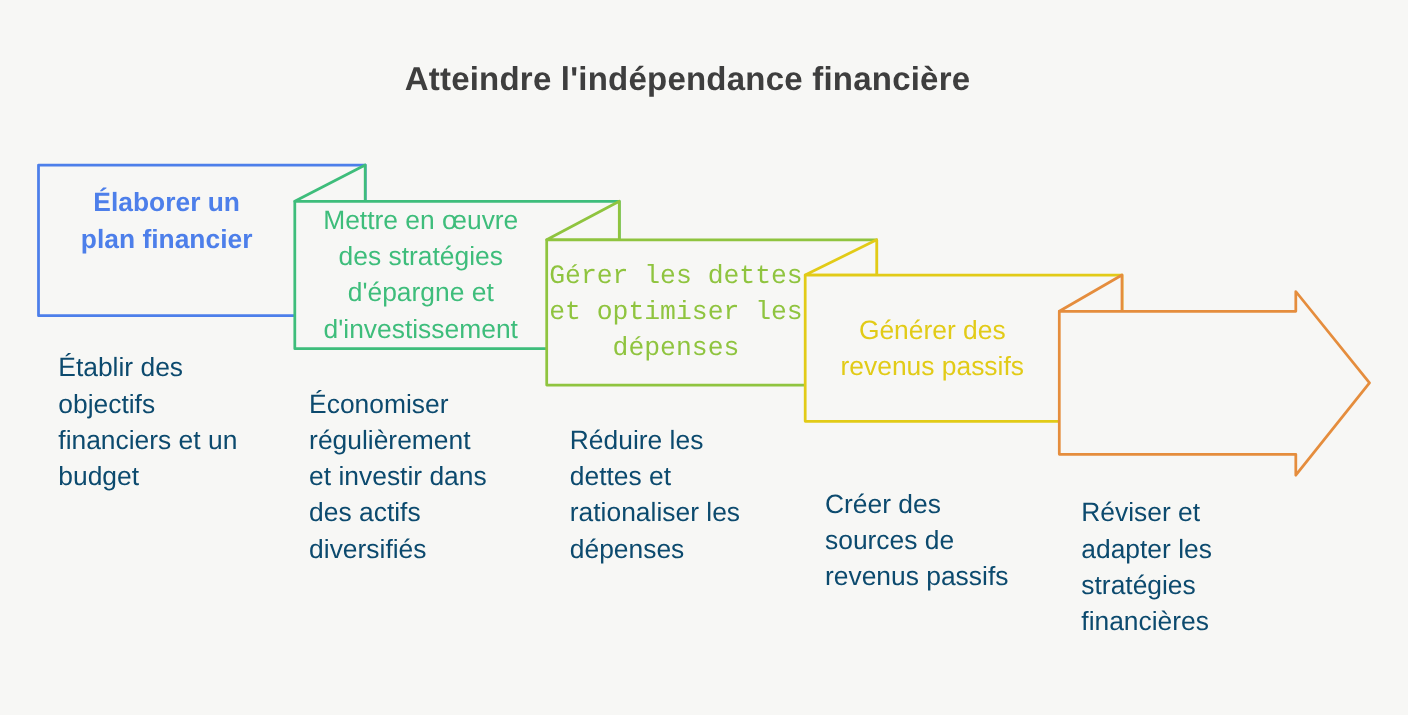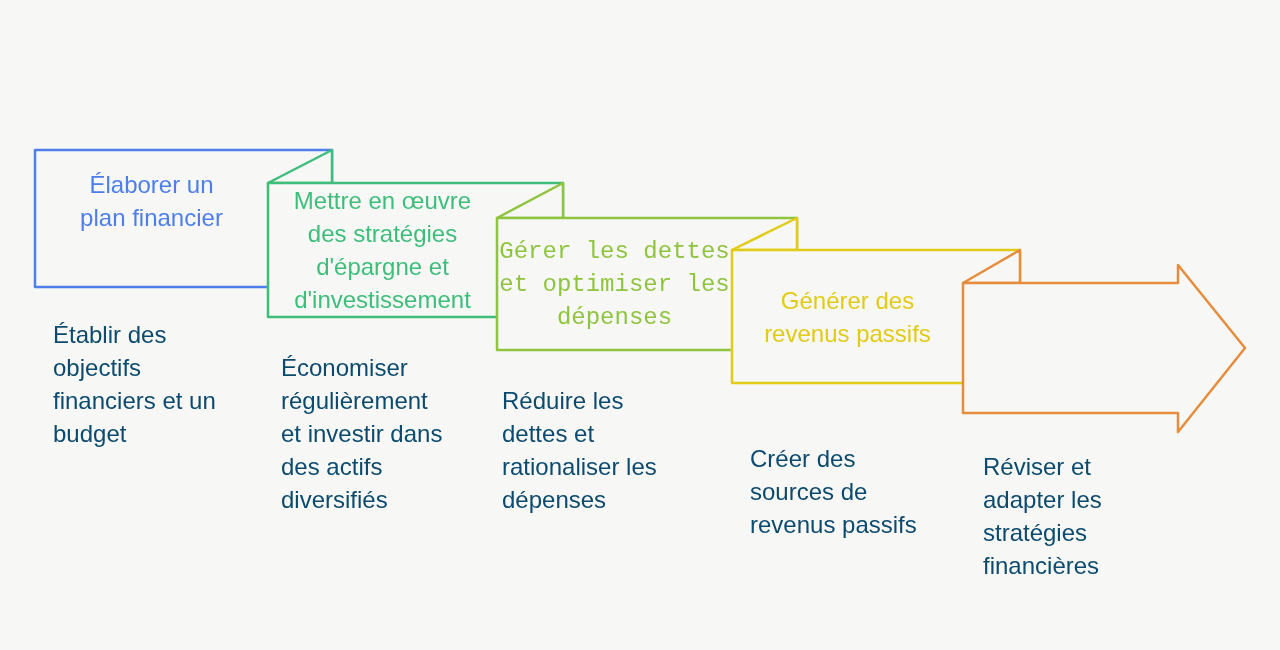--- a/index.html
+++ b/index.html
@@ -42,28 +42,28 @@
     font-size: 24px;
     line-height: 33px;
   }
   .step-desc {
     position: absolute;
     white-space: pre-line;
     font-size: 24px;
     line-height: 33px;
     color: #0c4a6e;
   }
-  .lbl-1 { left: 35px;  top: 150px; width: 233px; height: 101px; }
+  .lbl-1 { left: 35px;  top: 150px; width: 233px; height: 101px; font-weight: bold; }
   .lbl-2 { left: 268px; top: 183px; width: 229px; height: 134px; }
   .lbl-3 { left: 497px; top: 218px; width: 235px; height: 132px; }
   .lbl-4 { left: 732px; top: 250px; width: 231px; height: 133px; }
   .lbl-5 { left: 963px; top: 283px; width: 215px; height: 130px; }
   .dsc-1 { left: 53px;  top: 318px; width: 230px; }
   .dsc-2 { left: 281px; top: 351px; width: 230px; }
-  .dsc-3 { left: 502px; top: 384px; width: 230px; }
+  .dsc-3 { left: 518px; top: 384px; width: 230px; }
   .dsc-4 { left: 750px; top: 418px; width: 230px; margin-top: 24px; }
   .dsc-5 { left: 983px; top: 450px; width: 230px; }
 </style>
 </head>
 <body>
 
 <div class="canvas">
 
   <svg width="1280" height="650" viewBox="0 0 1280 650">
 
@@ -85,20 +85,21 @@
       <path d="M732,250 L797,218 L797,250 Z" fill="#f7f7f5" stroke-width="2.5" stroke-linejoin="round" stroke="#e2cb17"></path>
       <rect x="732" y="250" width="288" height="133" fill="#f7f7f5" stroke-width="2.5" stroke-linejoin="round" stroke="#e2cb17"></rect>
     </g>
 
     <g>
       <path d="M963,283 L1020,250 L1020,283 Z" fill="#f7f7f5" stroke-width="2.5" stroke-linejoin="round" stroke="#e58d3d"></path>
       <path d="M963,283 L1178,283 L1178,265 L1245,348 L1178,432 L1178,413 L963,413 Z" fill="#f7f7f5" stroke-width="2.5" stroke-linejoin="round" stroke="#e58d3d"></path>
     </g>
   </svg>
 
+  <div class="title">Atteindre l'indépendance financière</div>
 
   <div class="step-label lbl-1" style="color: rgb(77, 127, 234);">Élaborer un
 plan financier</div>
   <div class="step-label lbl-2" style="color: rgb(62, 189, 123);">Mettre en œuvre
 des stratégies
 d'épargne et
 d'investissement</div>
   <div class="step-label lbl-3" style="color: rgb(143, 196, 63); font-family: Liberation Mono, monospace;">Gérer les dettes
 et optimiser les
 dépenses</div>

